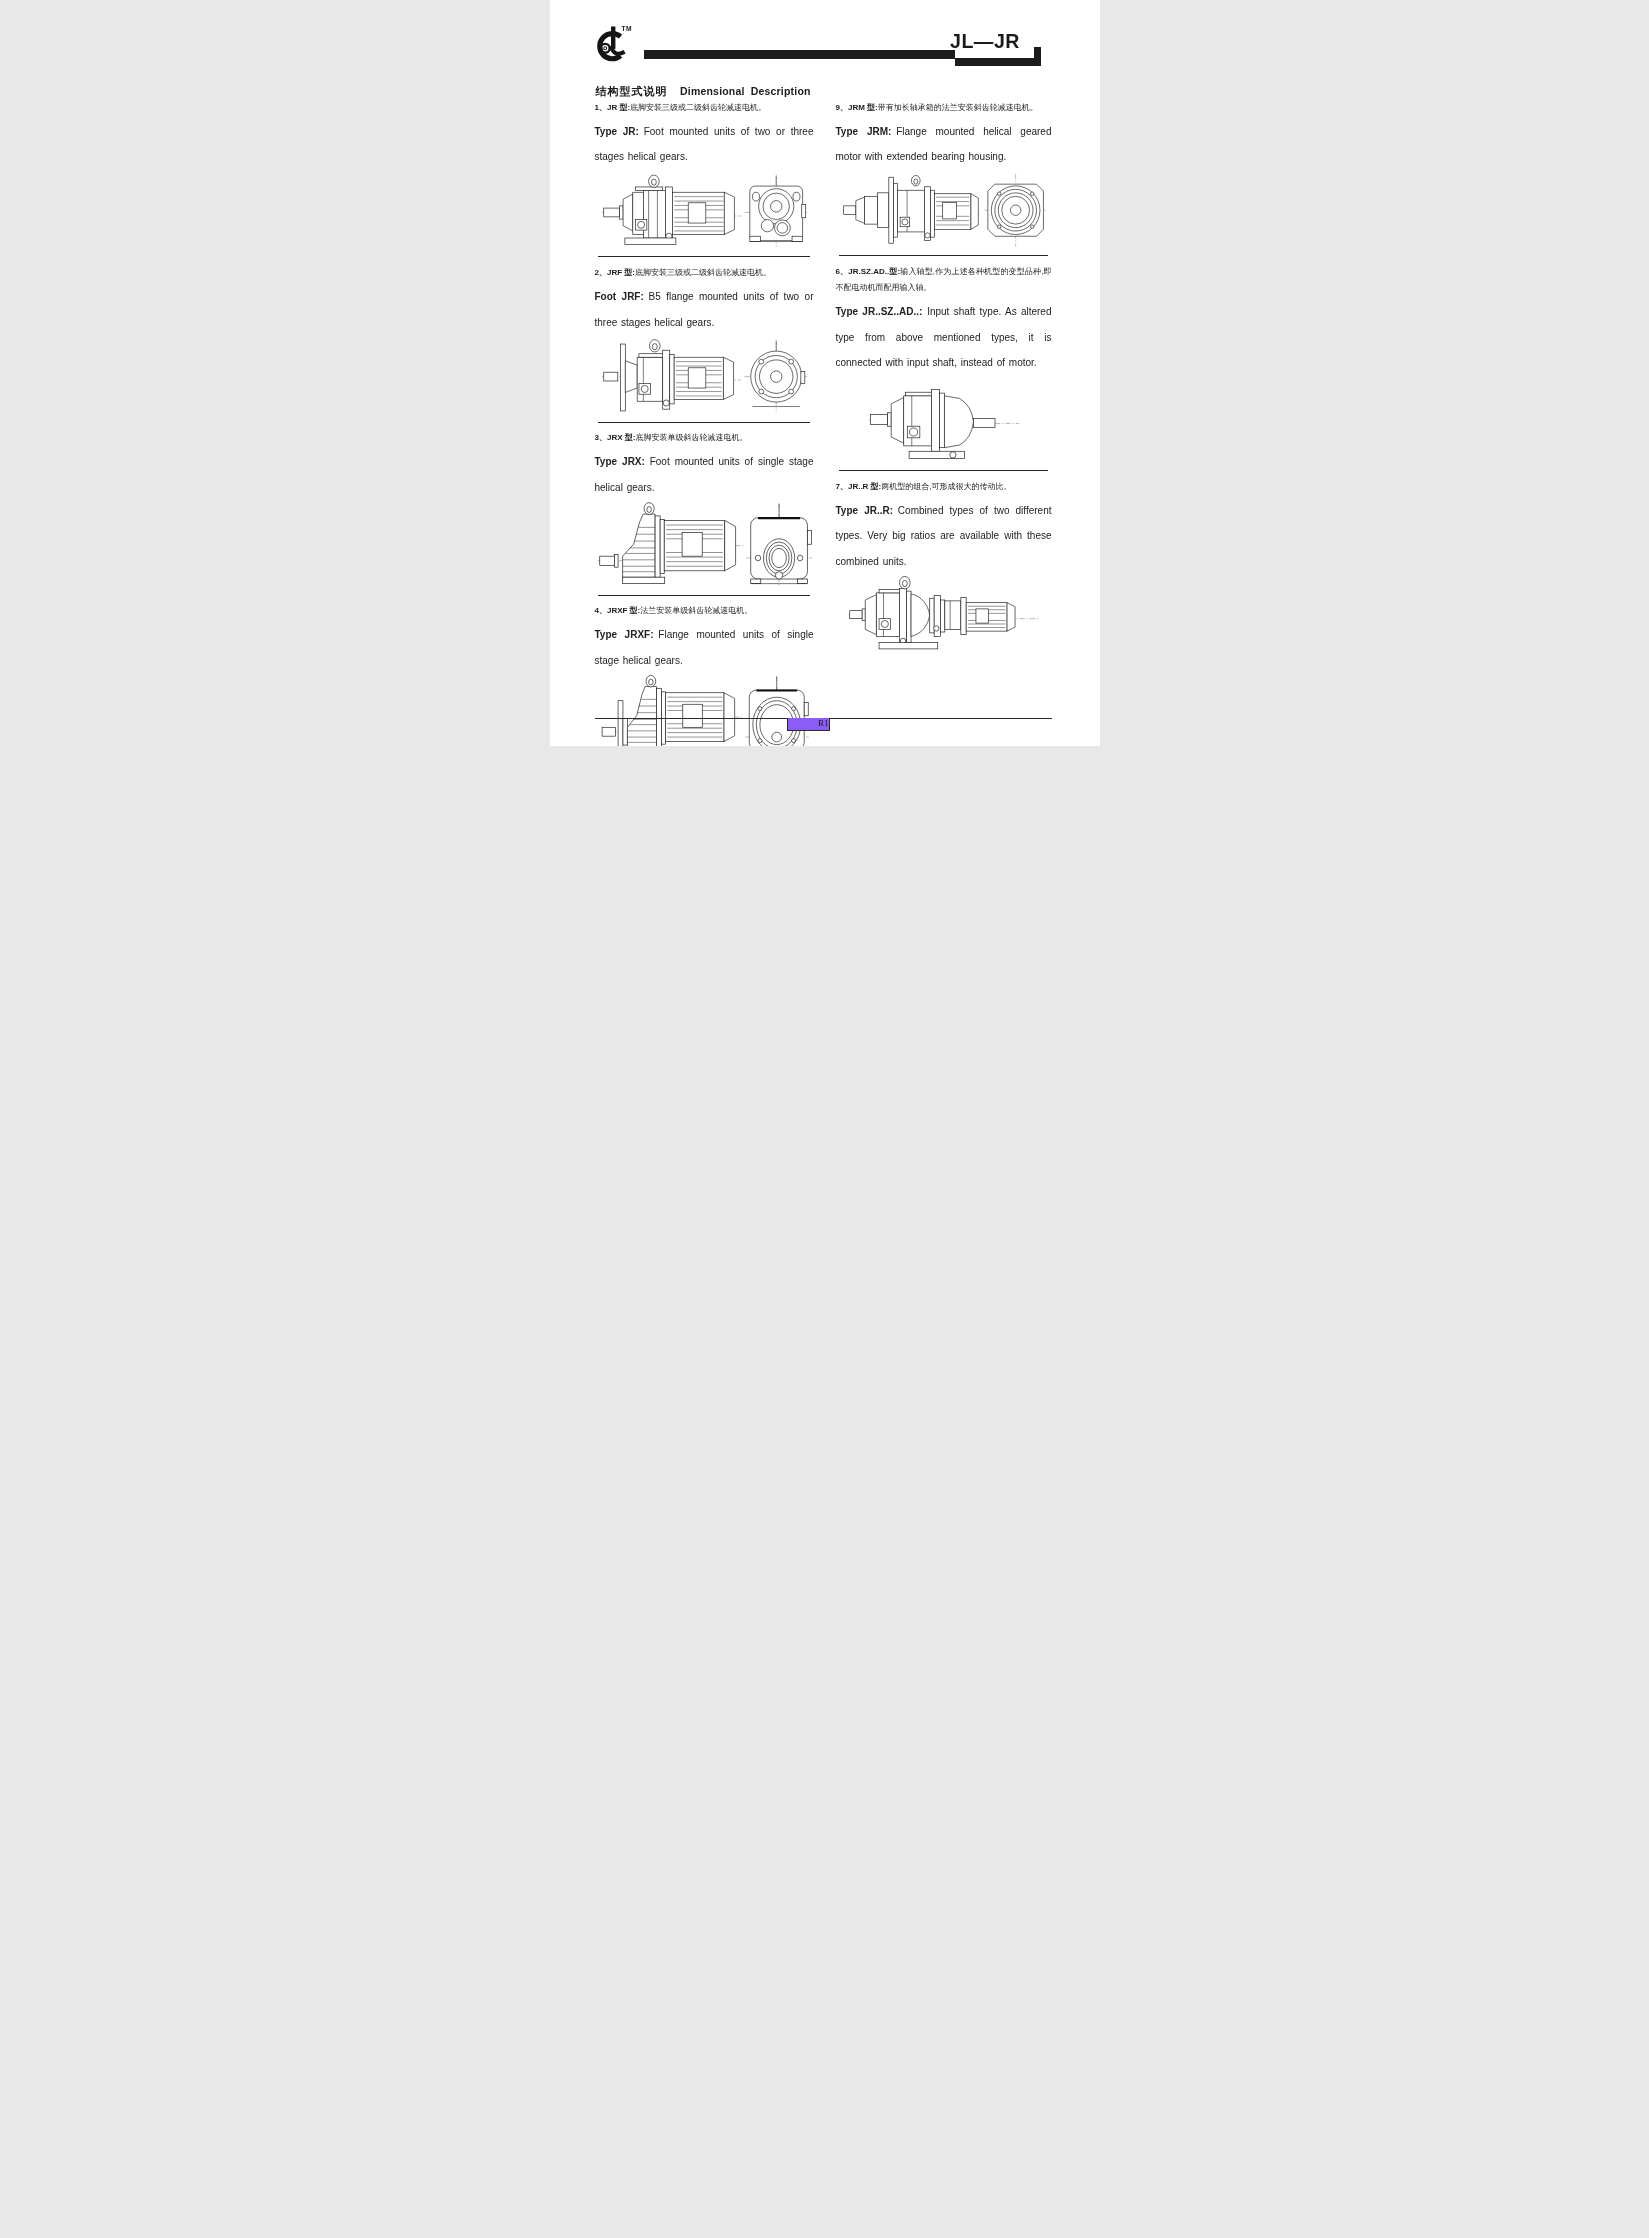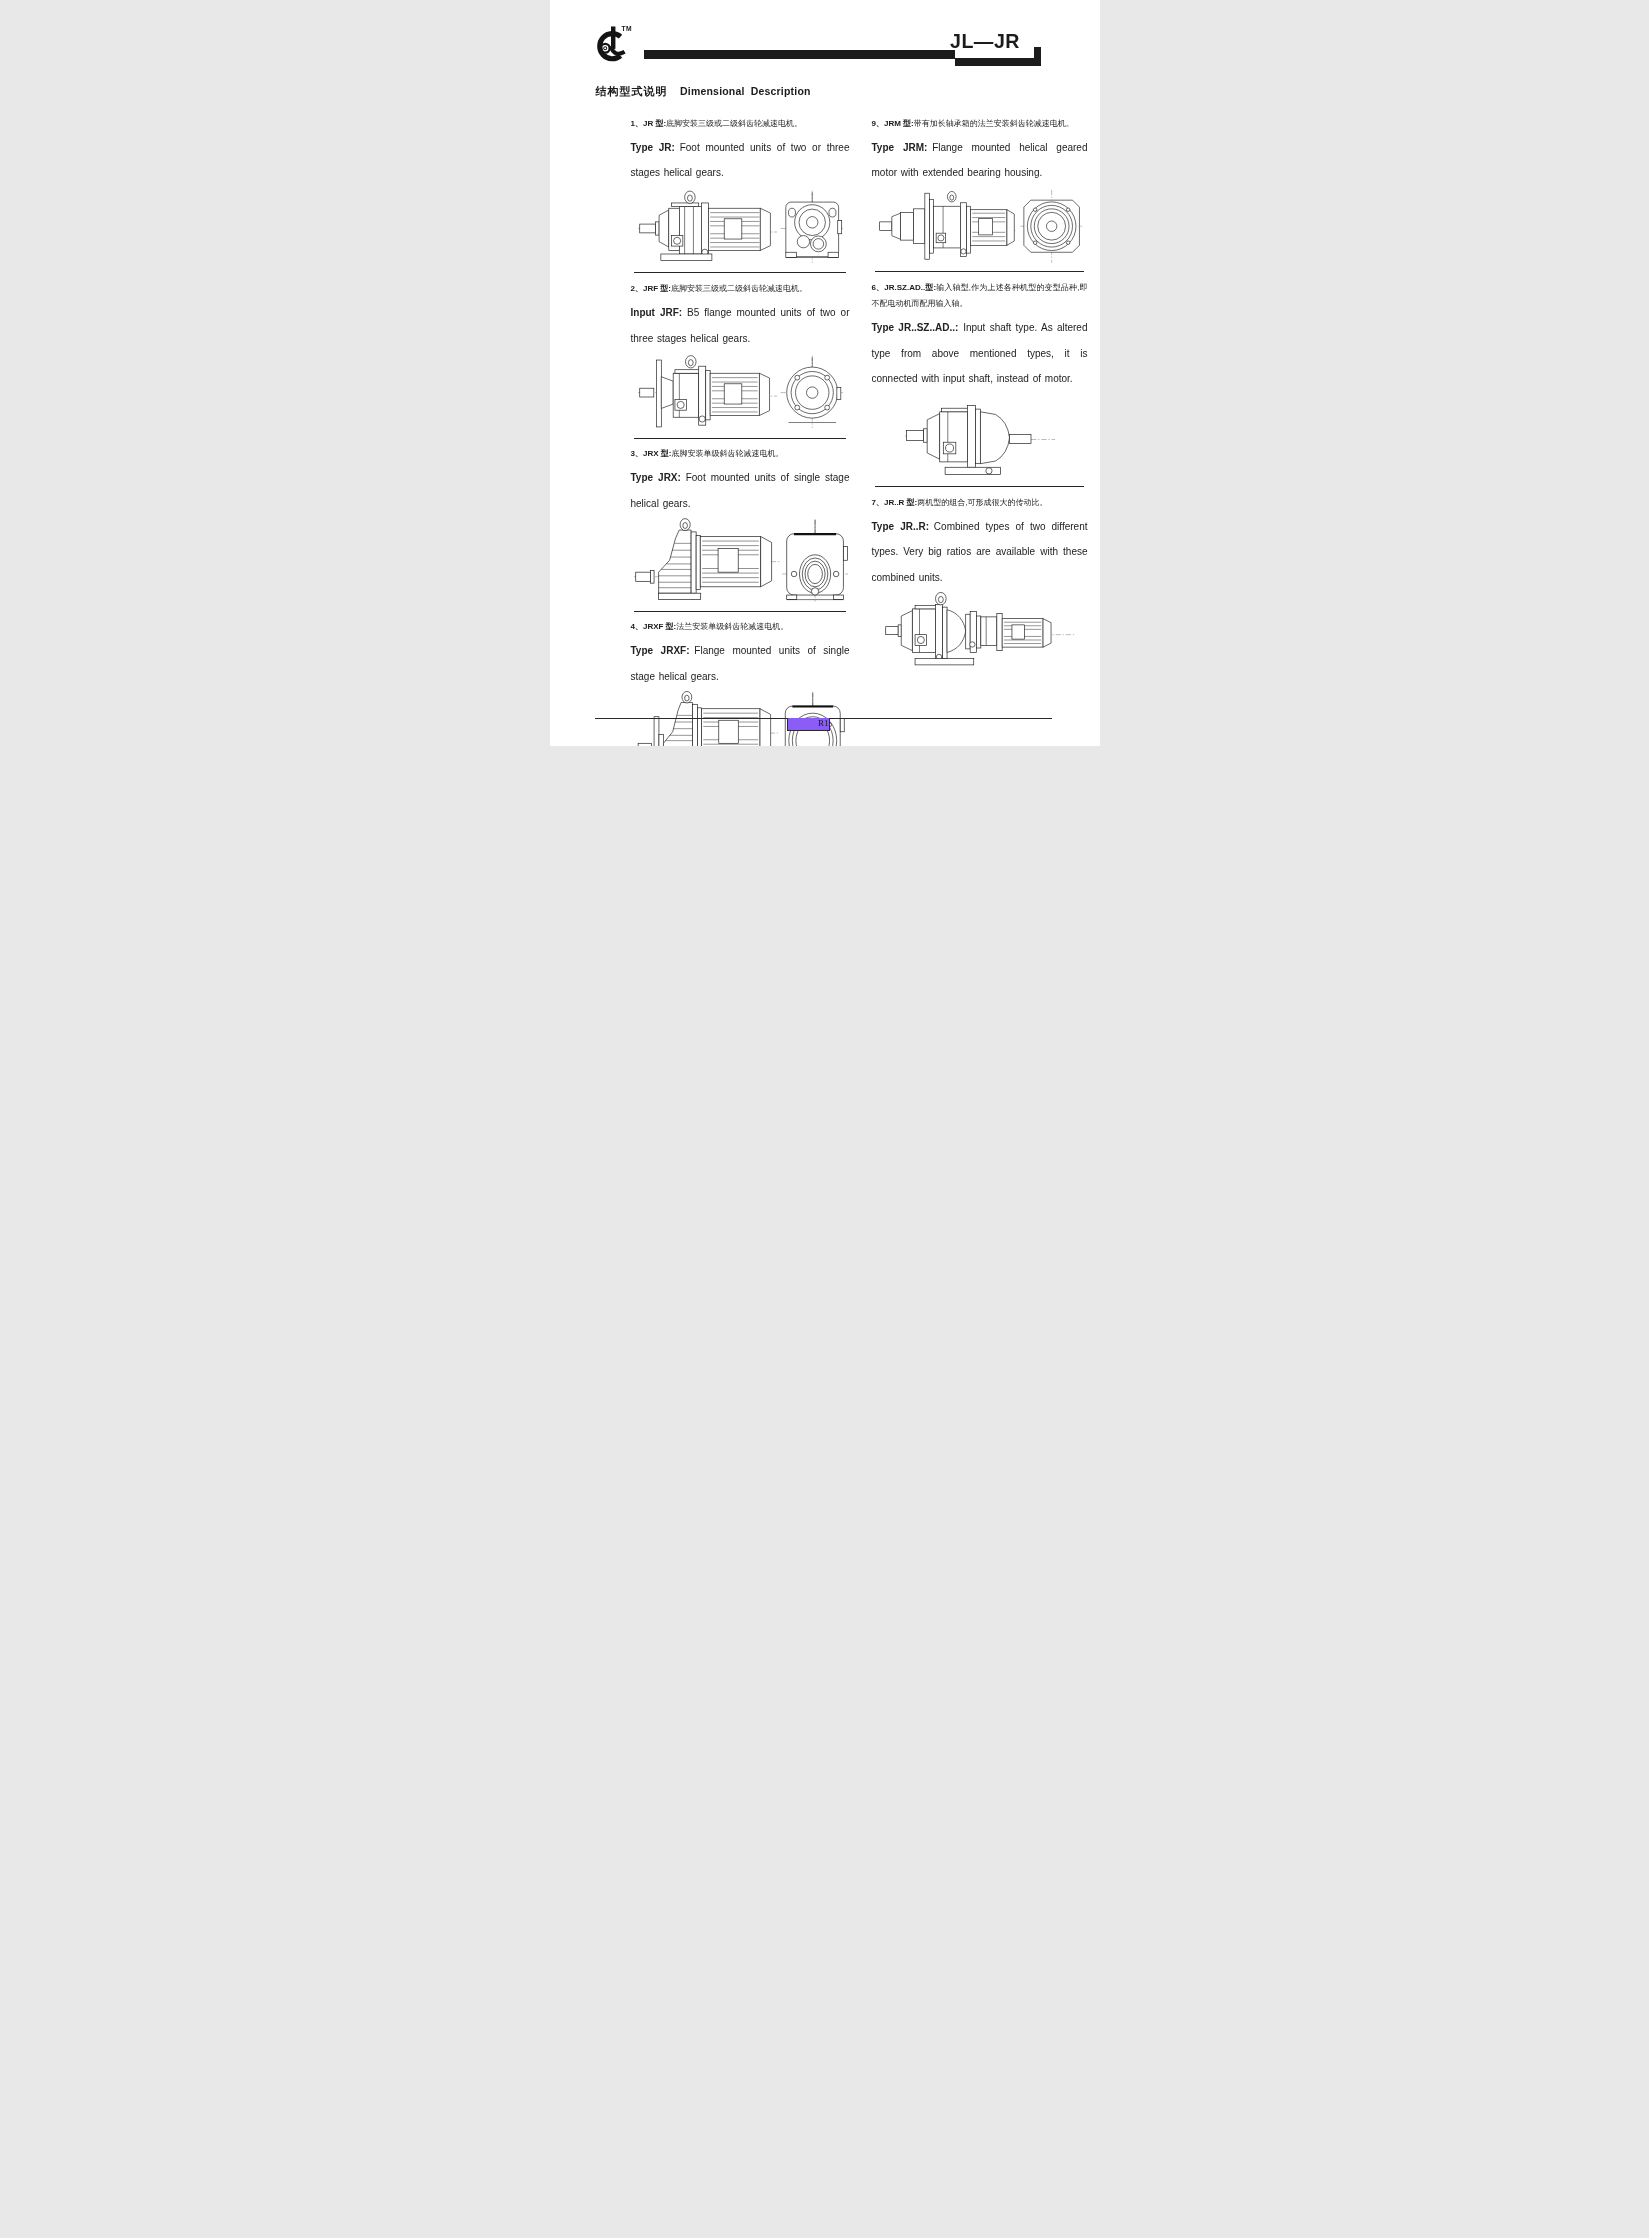--- a/index.html
+++ b/index.html
@@ -15,21 +15,21 @@
   .bar-tab{position:absolute;left:484px;top:47px;width:7.7px;height:19px;background:#1c1c1c;}
   .model-code{position:absolute;left:396px;top:30px;width:79px;text-align:center;
     font-size:19.6px;font-weight:bold;letter-spacing:0.5px;}
 
   
   .title{position:absolute;left:46px;top:84px;display:flex;align-items:baseline;gap:12.5px;justify-content:space-between;}
   .t-zh{font-size:11px;font-weight:bold;letter-spacing:1px;}
   .t-en{font-size:10.5px;font-weight:bold;letter-spacing:0.2px;word-spacing:2.9px;}
 
   
-  .col{position:absolute;top:116px;margin-left:36px;}
+  .col{position:absolute;top:100px;}
   .col-left{left:45px;width:219px;}
   .col-right{left:286px;width:216px;}
 
   .h{margin:0 0 2.9px 0;font-size:8px;line-height:2.0;text-align:justify;}
   .hb{font-weight:bold;}
   .body{margin:0 0 1.9px 0;font-size:10px;line-height:2.55;text-align:justify;word-spacing:1px;color:#222;}
   .bl{font-weight:bold;margin-right:4.8px;}
   .fig{margin:1.9px 0 3.8px 0;text-align:center;}
   .divider{border:none;border-top:0.8px solid #262626;width:97%;margin:5.7px auto 7.7px auto;}
 
@@ -119,21 +119,21 @@
           <rect class="p" x="434" y="146" width="24" height="12"></rect>
         <line x1="338" y1="158" x2="458" y2="158"></line>
       </svg>
     </div>
     <hr class="divider">
 
     <p class="h">
       <span class="hb">2、JRF 型:</span><span>底脚安装三级或二级斜齿轮减速电机。</span>
     </p>
     <p class="body">
-      <span class="bl">Input JRF:</span><span>B5 flange mounted units of two or three stages helical gears.</span>
+      <span class="bl">Foot JRF:</span><span>B5 flange mounted units of two or three stages helical gears.</span>
     </p>
     <div class="fig">
       <svg width="215" height="77" viewBox="0 0 470 175">
         <line class="cl" x1="2" y1="90" x2="152" y2="90"></line>
           <line class="cl" x1="150" y1="98" x2="318" y2="98"></line>
         <rect class="p" x="6" y="80" width="32" height="20"></rect>
         <rect class="p" x="44" y="16" width="11" height="152"></rect>
         <polygon class="p" points="55,54 82,64 82,116 55,126"></polygon>
         <rect class="p" x="82" y="46" width="58" height="100"></rect>
           <line x1="96" y1="46" x2="96" y2="146"></line>

